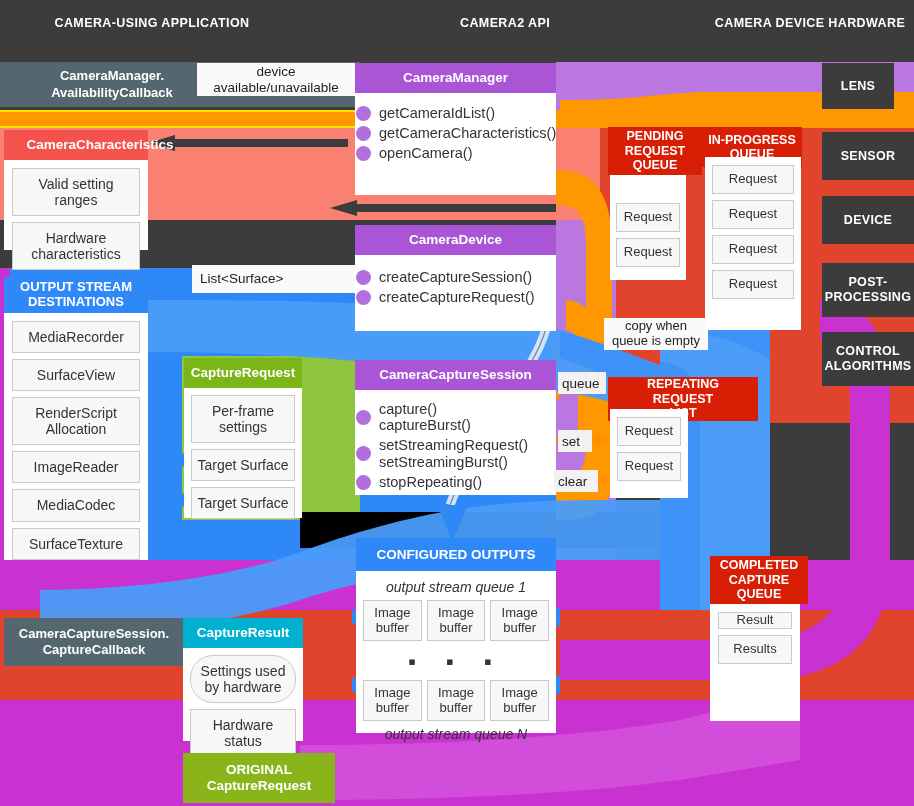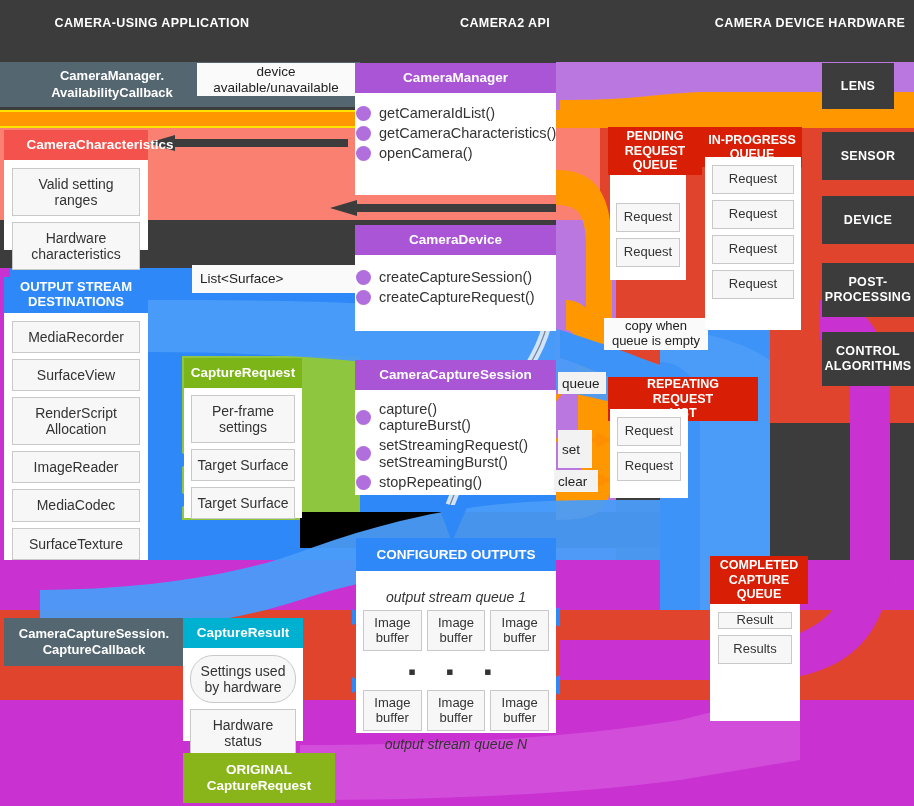--- a/index.html
+++ b/index.html
@@ -289,37 +289,37 @@
       <div class="meth">
         <span class="dot"></span>
         <span>stopRepeating()</span>
       </div>
     </div>
   </div>
 
   <div class="smalltag" style="left:558px;top:372px;width:48px;height:22px;">
     <span>queue</span>
   </div>
-  <div class="smalltag" style="left:558px;top:430px;width:34px;height:38px;">
+  <div class="smalltag" style="left:558px;top:430px;width:34px;height:22px;">
     <span>set</span>
   </div>
   <div class="smalltag" style="left:554px;top:470px;width:44px;height:22px;">
     <span>clear</span>
   </div>
 
   <div class="tag" style="left:604px;top:318px;width:104px;height:32px;font-size:13px;">
     <span style="white-space:pre-line;">copy when
 queue is empty</span>
   </div>
 
   <div class="card" style="left:356px;top:538px;width:200px;height:195px;">
     <div class="hdr" style="height:33px;background:#2f88f7;">
       <span>CONFIGURED OUTPUTS</span>
     </div>
-    <div class="body" style="padding:18px 7px;">
+    <div class="body" style="padding:8px 7px;">
       <div class="ital" style="margin-bottom:5px;">output stream queue 1</div>
       <div style="display:flex;gap:5px;">
         <div class="imgbuf" style="flex:1;white-space:pre-line;">Image
 buffer</div>
         <div class="imgbuf" style="flex:1;white-space:pre-line;">Image
 buffer</div>
         <div class="imgbuf" style="flex:1;white-space:pre-line;">Image
 buffer</div>
       </div>
       <div class="dots" style="margin:14px 0 12px 0;">▪ ▪ ▪</div>

